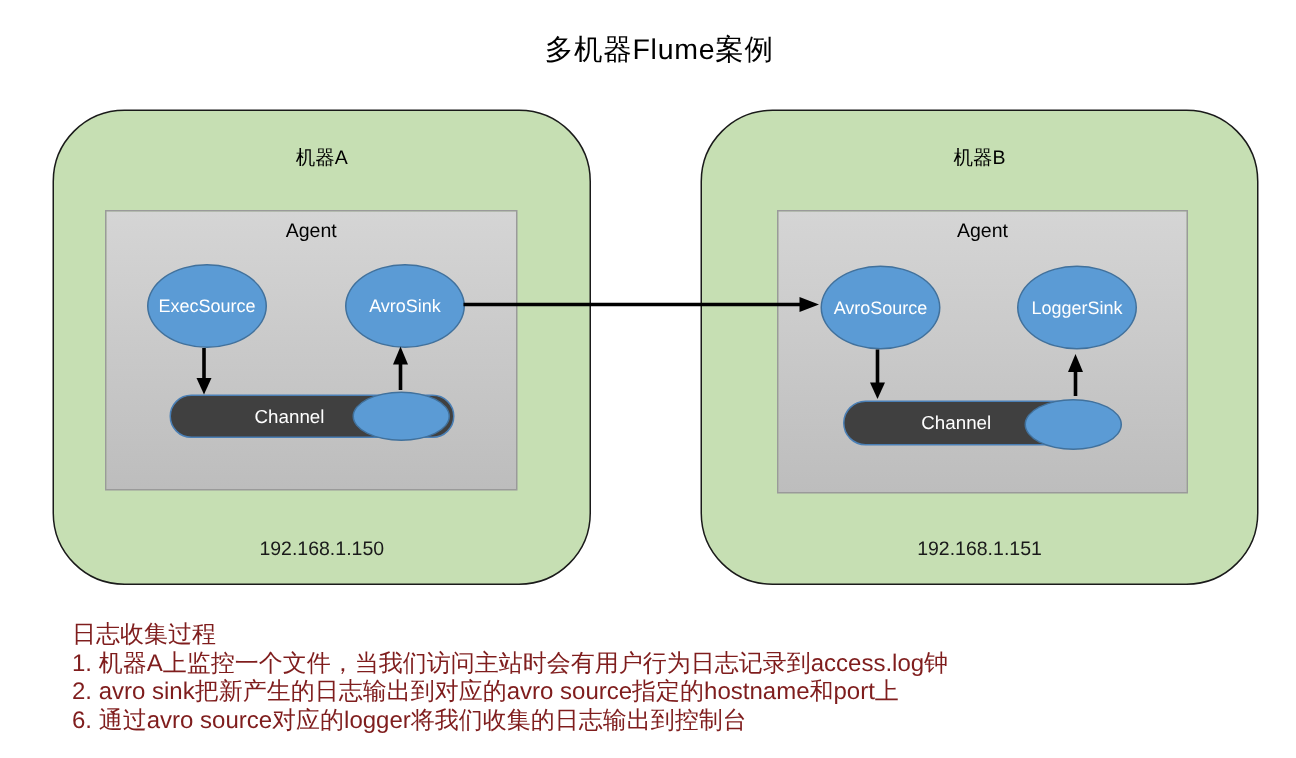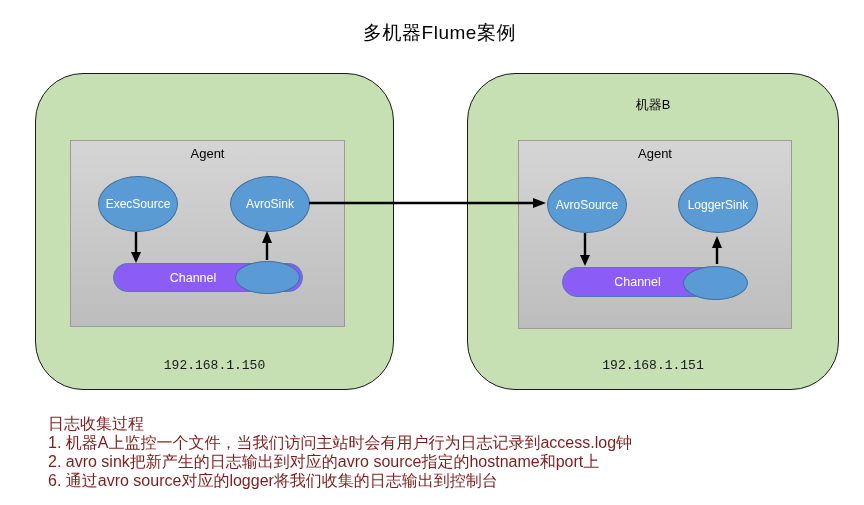--- a/index.html
+++ b/index.html
@@ -45,51 +45,52 @@
     background:#5B9BD5;border:1.5px solid #41719C;border-radius:50%;
     display:flex;flex-direction:row;align-items:center;justify-content:center;
     color:#fff;font-size:12px;line-height:15px;text-align:center;
   }
   #exec-source{left:98px;top:176px;}
   #avro-sink{left:230px;top:176px;}
   #avro-source{left:547px;top:177px;}
   #logger-sink{left:678px;top:177px;}
   .pill{
     position:absolute;height:29px;
-    background:#8b5cf6;border:1.3px solid #4a7fb5;border-radius:16px;
+    background:#404040;border:1.3px solid #4a7fb5;border-radius:16px;
     display:flex;align-items:center;justify-content:center;
     color:#fff;font-size:12.5px;
   }
   #channel-a{left:113px;top:263px;width:190px;padding-right:30px;box-sizing:border-box;}
   #channel-b{left:562px;top:267px;width:177px;height:30px;padding-right:26px;box-sizing:border-box;}
   .pill-ellipse{
     position:absolute;
     background:#5B9BD5;border:1.4px solid #41719C;border-radius:50%;
   }
   #channel-a-ellipse{left:235px;top:261px;width:63px;height:31px;}
   #channel-b-ellipse{left:683px;top:266px;width:63px;height:32px;}
   .ip-label{
     position:absolute;left:0;right:0;top:284px;
-    text-align:center;font-size:13px;color:#1a1a1a;font-family:Liberation Mono, monospace;
+    text-align:center;font-size:13px;color:#1a1a1a;
   }
   #arrows{position:absolute;left:0;top:0;width:864px;height:505px;pointer-events:none;}
   .notes{
     position:absolute;left:48px;top:414px;
     font-size:16px;line-height:19px;color:#7f1d1d;
   }
   .notes div{white-space:nowrap;}
 </style>
 </head>
 <body>
 
 <div id="canvas">
 
   <div class="title">多机器Flume案例</div>
 
   <div class="machine" id="machine-a">
+    <div class="machine-label">机器A</div>
     <div class="ip-label">192.168.1.150</div>
   </div>
   <div class="agent" id="agent-a">
     <div class="agent-label">Agent</div>
   </div>
   <div class="node" id="exec-source">
     <span>Exec</span>
     <span>Source</span>
   </div>
   <div class="node" id="avro-sink">

